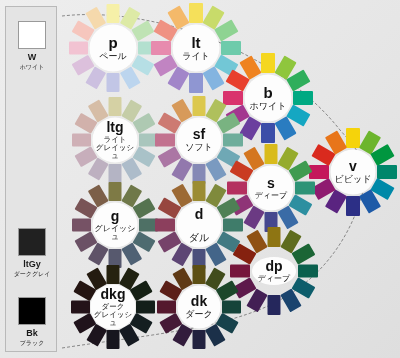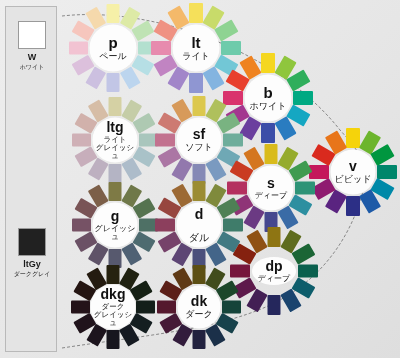--- a/index.html
+++ b/index.html
@@ -55,20 +55,25 @@
       <div class="gray-item" style="top: 14px;">
         <div class="gray-chip" style="background: rgb(255, 255, 255);"></div>
         <div class="gray-abbr">W</div>
         <div class="gray-jp">ホワイト</div>
       </div>
       <div class="gray-item" style="top: 221px;">
         <div class="gray-chip" style="background: rgb(33, 33, 33);"></div>
         <div class="gray-abbr">ltGy</div>
         <div class="gray-jp">ダークグレイ</div>
       </div>
+      <div class="gray-item" style="top: 290px;">
+        <div class="gray-chip" style="background: rgb(0, 0, 0);"></div>
+        <div class="gray-abbr">Bk</div>
+        <div class="gray-jp">ブラック</div>
+      </div>
     </div>
 
 <div class="wheel" style="left: 46px; top: -19px; width: 134px; height: 134px;">
       <div class="petal" style="transform: rotate(-90deg) translate(25px, -6.5px);">
         <i style="width: 19px; height: 13px; background: rgb(246, 240, 168);"></i>
       </div>
       <div class="petal" style="transform: rotate(-60deg) translate(25px, -6.5px);">
         <i style="width: 19px; height: 13px; background: rgb(221, 234, 166);"></i>
       </div>
       <div class="petal" style="transform: rotate(-30deg) translate(25px, -6.5px);">

